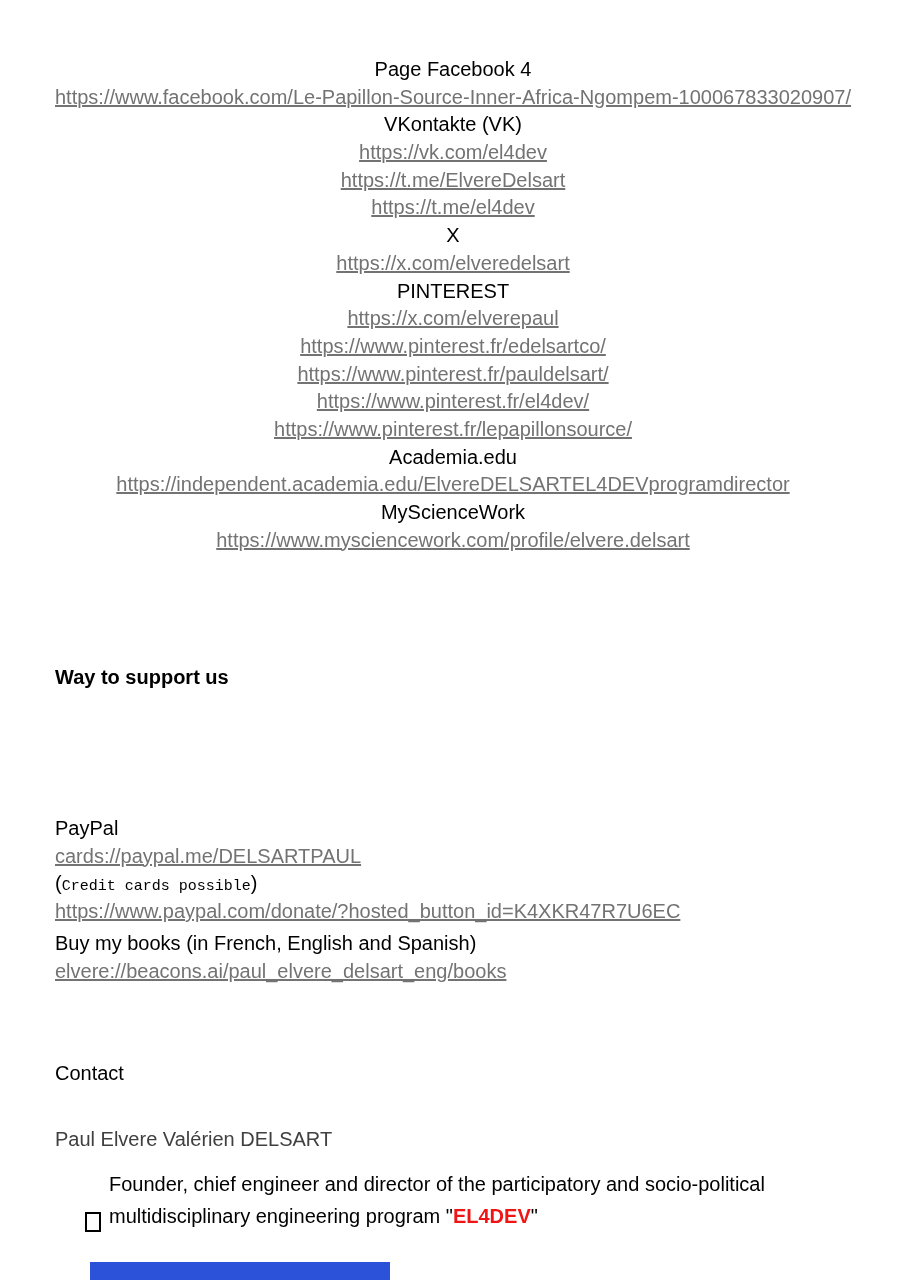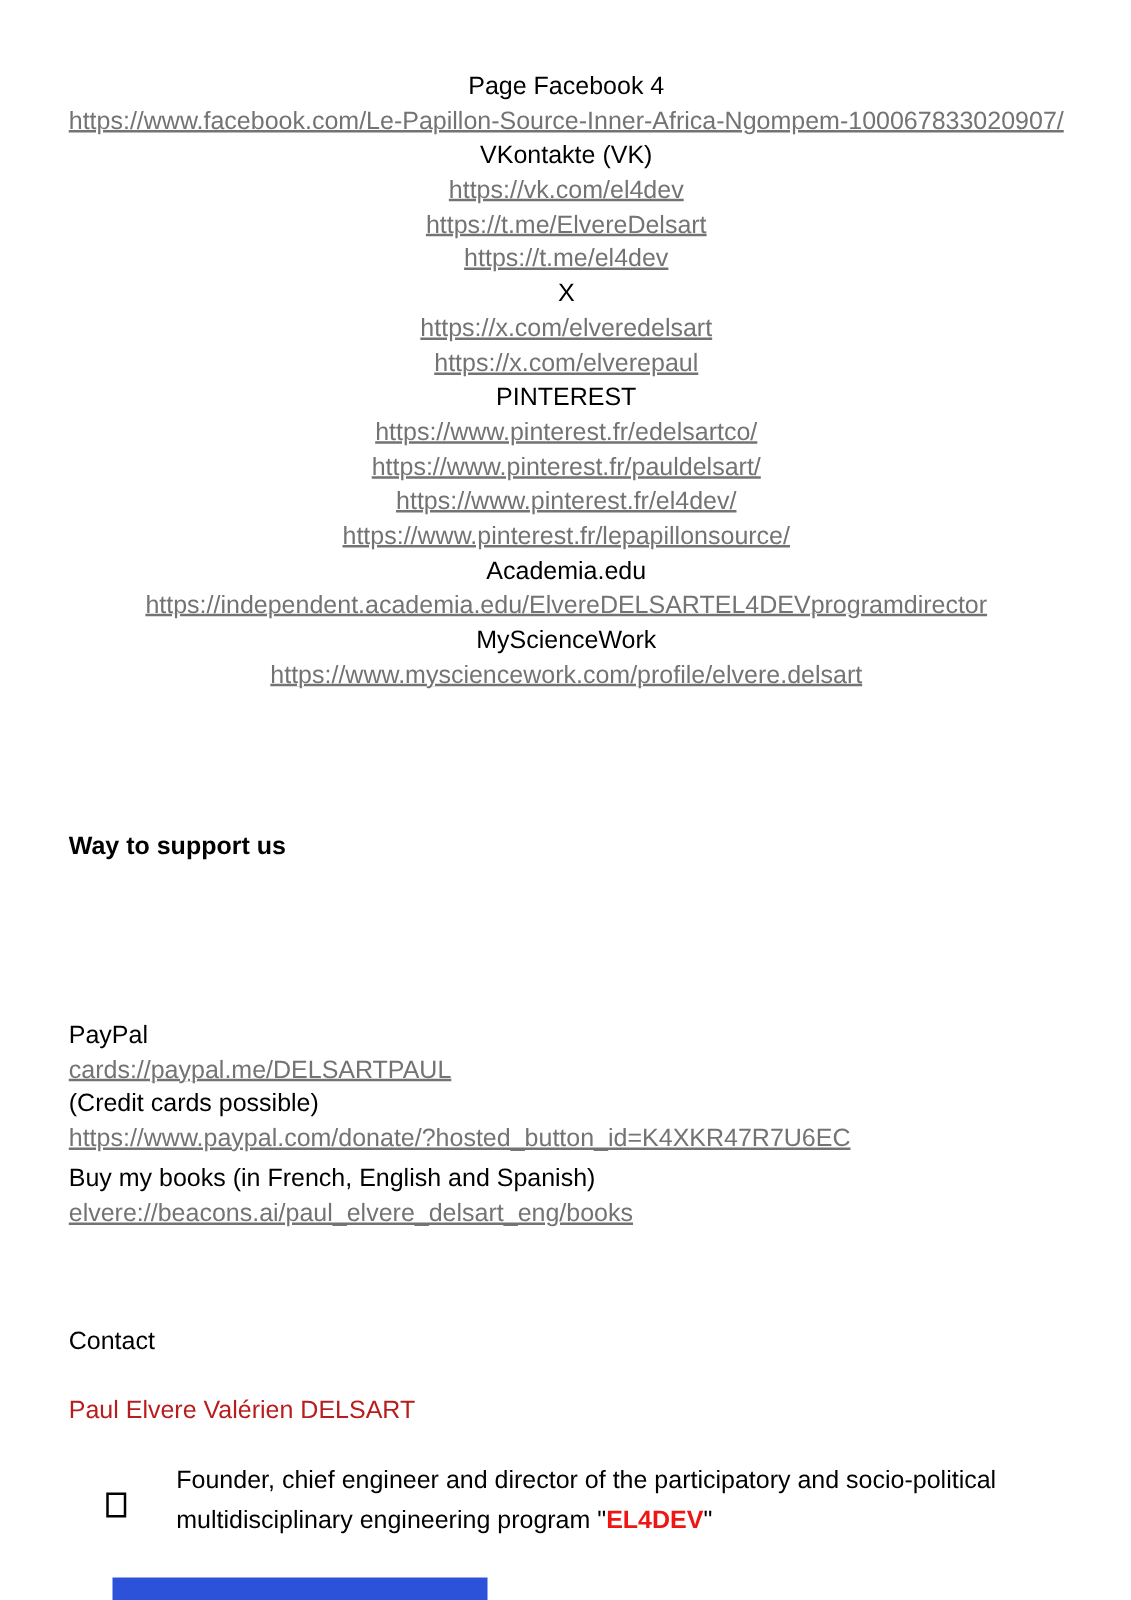--- a/index.html
+++ b/index.html
@@ -13,31 +13,31 @@
     overflow:hidden;
   }
   .block{position:absolute;left:55px;}
   .line{height:27.7px;line-height:27.7px;white-space:nowrap;}
   .doclink{
     color:#737373;
     text-decoration:underline;
     cursor:pointer;
   }
   .bold{font-weight:bold;}
-  .gray-name{color:#b91c1c;}
-  .small-note{font-size:20px;}
+  .gray-name{color:#404040;margin-top:11px;}
+  .small-note{font-size:15px;font-family:Liberation Mono, monospace;}
   .paren{font-size:20px;}
   .bullet-block{
     position:absolute;
     left:85px;top:1168px;
     width:760px;
     line-height:32px;
     white-space:normal;
   }
-  .bullet-row{display:flex;align-items:center;gap:32px;}
+  .bullet-row{display:flex;align-items:flex-end;}
   .bullet-square{
     display:inline-block;
     flex:0 0 auto;
     width:12px;height:16px;
     border:2px solid #000000;
     margin:7px 8px 0 0;
   }
   .highlight-red{color:#f01515;font-weight:bold;}
   .bottom-bar{
     position:absolute;
@@ -52,22 +52,22 @@
 
   <div class="block" style="top:56px;text-align:center;">
     <div class="line">Page Facebook 4</div>
     <div class="line"><a class="doclink">https://www.facebook.com/Le-Papillon-Source-Inner-Africa-Ngompem-100067833020907/</a></div>
     <div class="line">VKontakte (VK)</div>
     <div class="line"><a class="doclink">https://vk.com/el4dev</a></div>
     <div class="line"><a class="doclink">https://t.me/ElvereDelsart</a></div>
     <div class="line"><a class="doclink">https://t.me/el4dev</a></div>
     <div class="line">X</div>
     <div class="line"><a class="doclink">https://x.com/elveredelsart</a></div>
+    <div class="line">PINTEREST</div>
     <div class="line"><a class="doclink">https://x.com/elverepaul</a></div>
-    <div class="line">PINTEREST</div>
     <div class="line"><a class="doclink">https://www.pinterest.fr/edelsartco/</a></div>
     <div class="line"><a class="doclink">https://www.pinterest.fr/pauldelsart/</a></div>
     <div class="line"><a class="doclink">https://www.pinterest.fr/el4dev/</a></div>
     <div class="line"><a class="doclink">https://www.pinterest.fr/lepapillonsource/</a></div>
     <div class="line">Academia.edu</div>
     <div class="line"><a class="doclink">https://independent.academia.edu/ElvereDELSARTEL4DEVprogramdirector</a></div>
     <div class="line">MyScienceWork</div>
     <div class="line"><a class="doclink">https://www.mysciencework.com/profile/elvere.delsart</a></div>
   </div>
 

